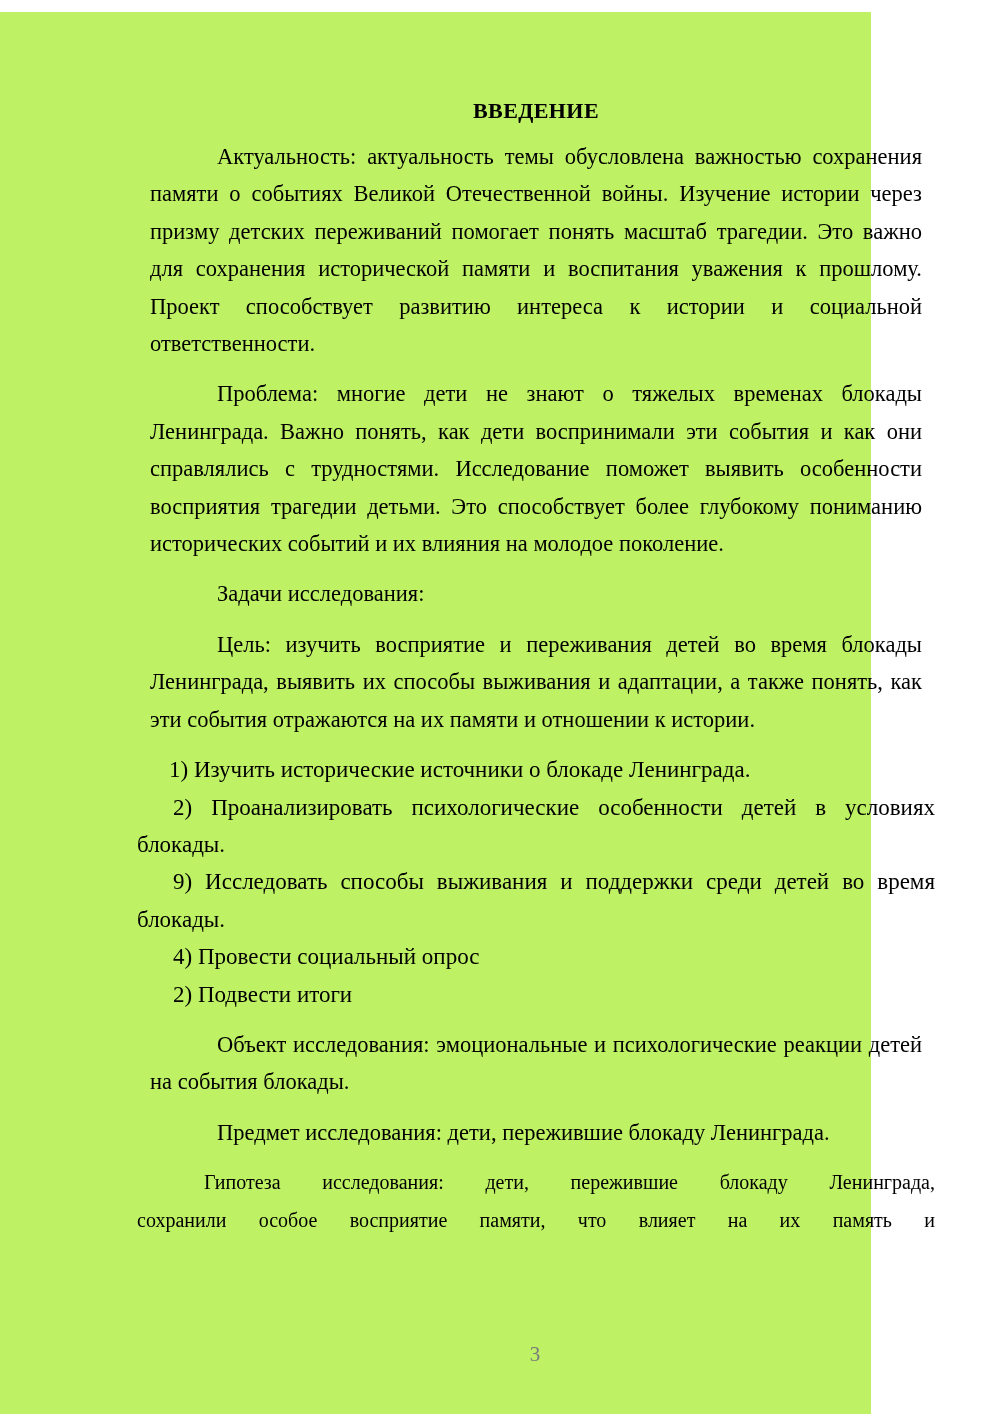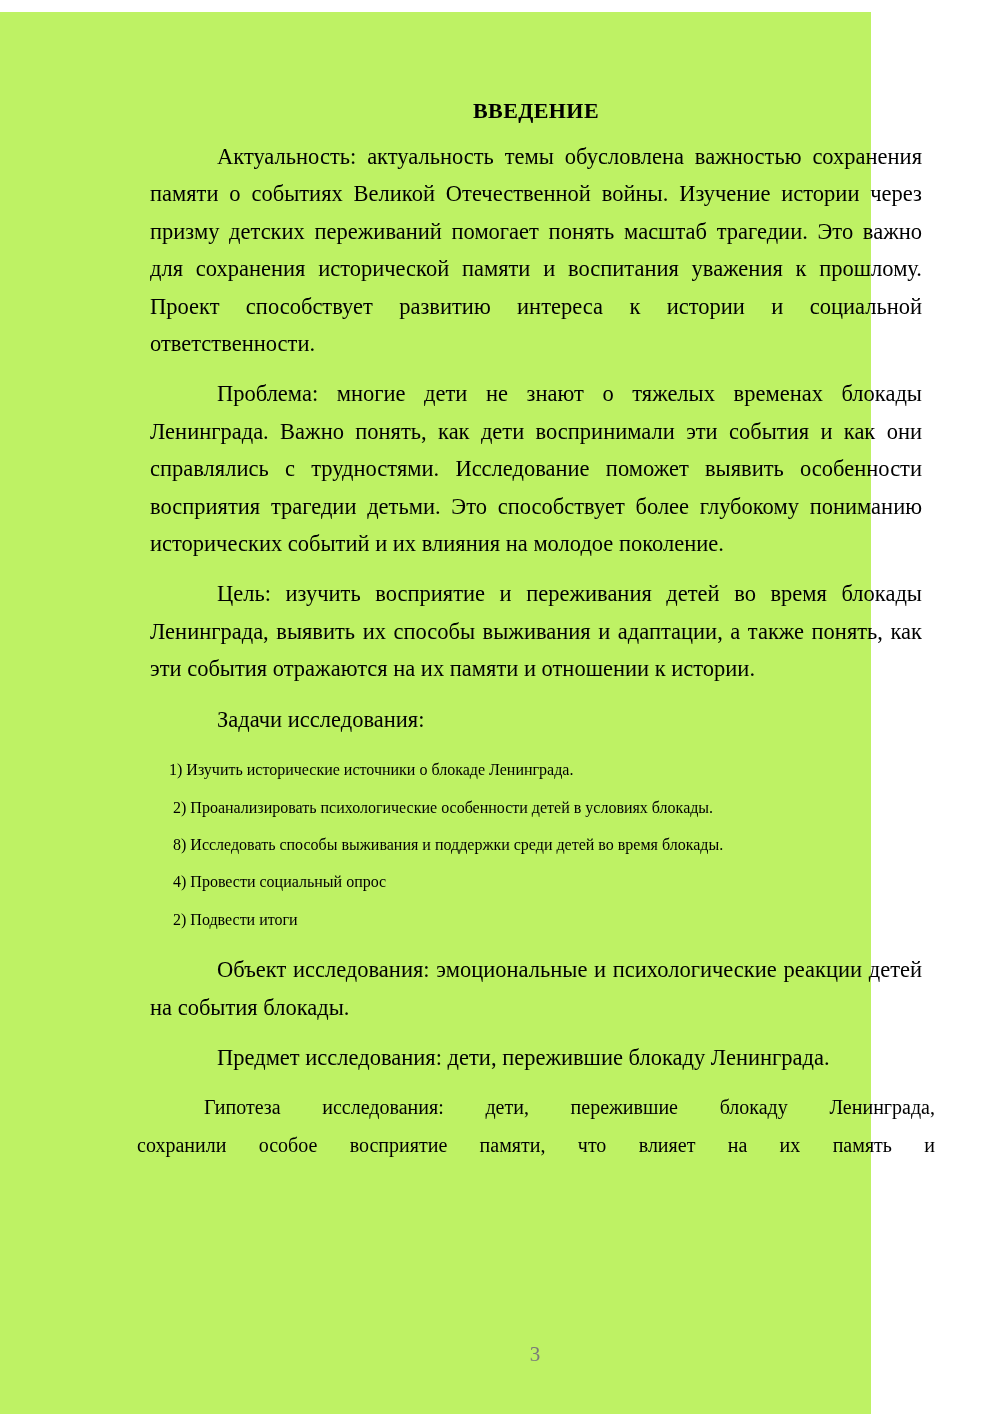--- a/index.html
+++ b/index.html
@@ -40,21 +40,21 @@
   .para {
     font-size: 22.5px;
     line-height: 37.4px;
     text-align: justify;
     text-justify: inter-word;
     text-indent: 67px;
     margin: 13px;
     hyphens: none;
   }
   .list-item {
-    font-size: 16px;
+    font-size: 23px;
     line-height: 37.4px;
     text-align: justify;
     text-justify: inter-word;
     text-indent: 36px;
     margin: 0;
   }
   .list-item.flush {
     text-indent: 32px;
   }
   .last-para {
@@ -91,29 +91,29 @@
 <div class="page">
 
   <div class="content">
 
     <h1 class="doc-title">ВВЕДЕНИЕ</h1>
 
     <p class="para">Актуальность: актуальность темы обусловлена важностью сохранения памяти о событиях Великой Отечественной войны. Изучение истории через призму детских переживаний помогает понять масштаб трагедии. Это важно для сохранения исторической памяти и воспитания уважения к прошлому. Проект способствует развитию интереса к истории и социальной ответственности.</p>
 
     <p class="para">Проблема: многие дети не знают о тяжелых временах блокады Ленинграда. Важно понять, как дети воспринимали эти события и как они справлялись с трудностями. Исследование поможет выявить особенности восприятия трагедии детьми. Это способствует более глубокому пониманию исторических событий и их влияния на молодое поколение.</p>
 
+    <p class="para">Задачи исследования:</p>
+
     <p class="para">Цель: изучить восприятие и переживания детей во время блокады Ленинграда, выявить их способы выживания и адаптации, а также понять, как эти события отражаются на их памяти и отношении к истории.</p>
-
-    <p class="para">Задачи исследования:</p>
 
     <p class="list-item flush">1) Изучить исторические источники о блокаде Ленинграда.</p>
 
     <p class="list-item">2) Проанализировать психологические особенности детей в условиях блокады.</p>
 
-    <p class="list-item">8) Исследовать способы выживания и поддержки среди детей во время блокады.</p>
+    <p class="list-item">9) Исследовать способы выживания и поддержки среди детей во время блокады.</p>
 
     <p class="list-item">4) Провести социальный опрос</p>
 
     <p class="list-item">2) Подвести итоги</p>
 
     <p class="para">Объект исследования: эмоциональные и психологические реакции детей на события блокады.</p>
 
     <p class="para">Предмет исследования: дети, пережившие блокаду Ленинграда.</p>
 
     <p class="last-para">

